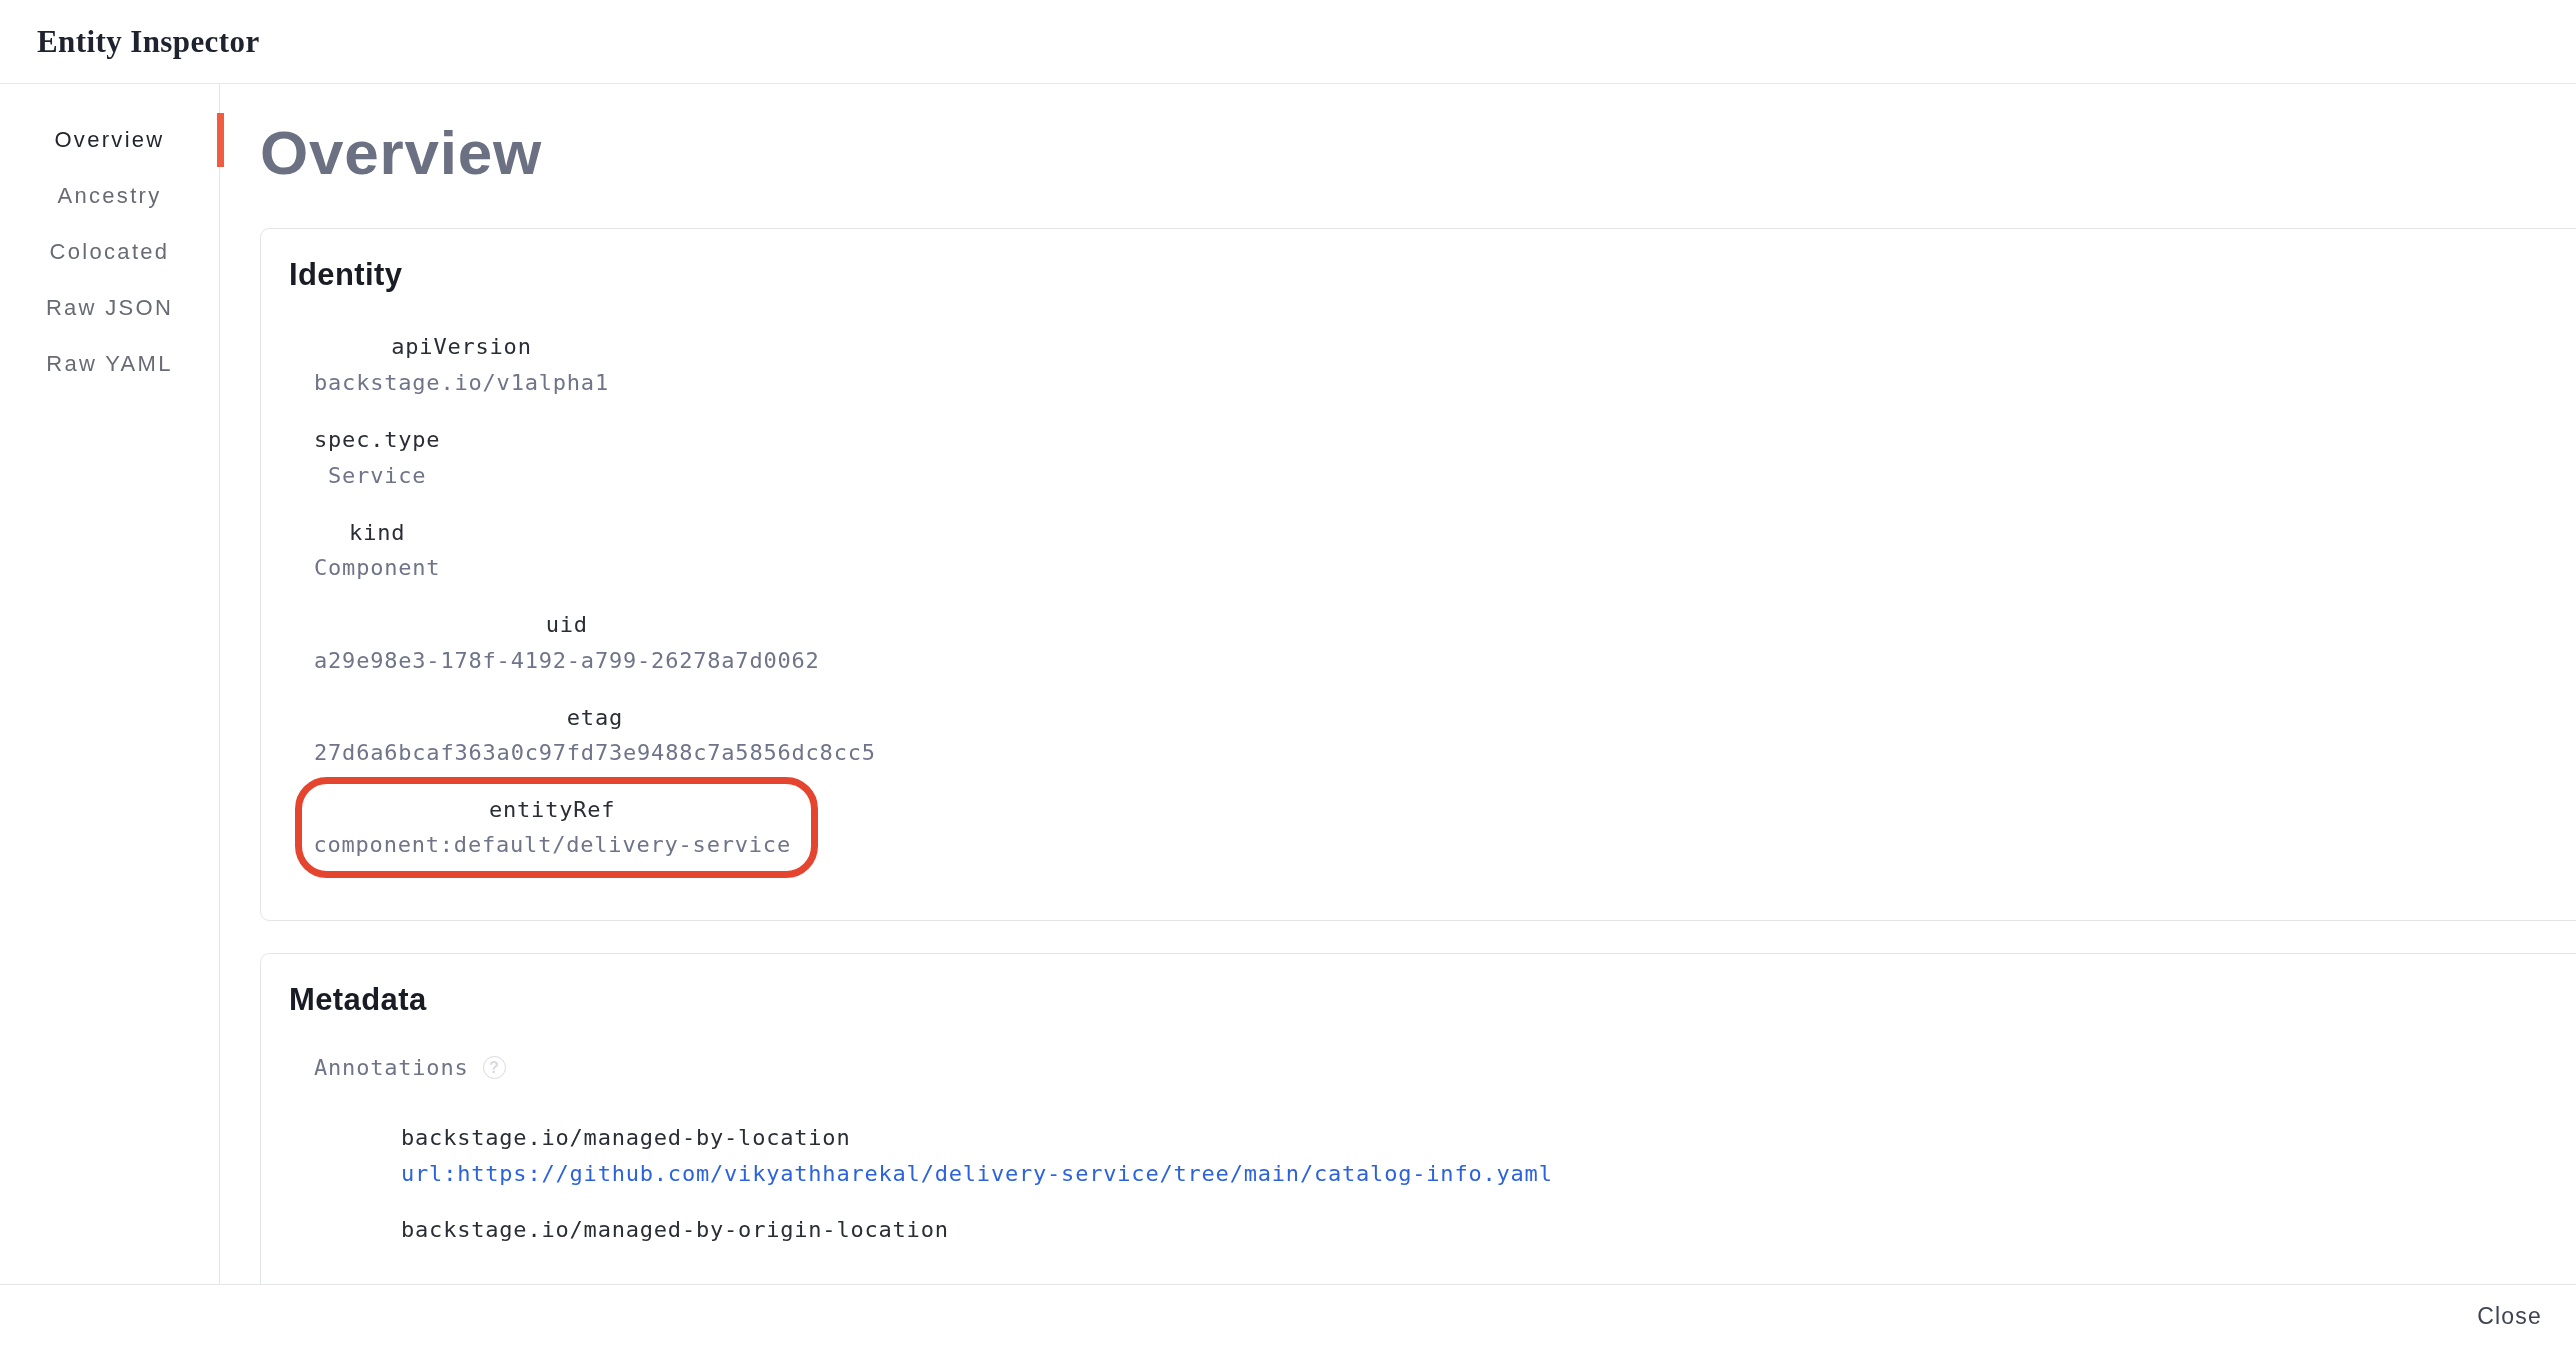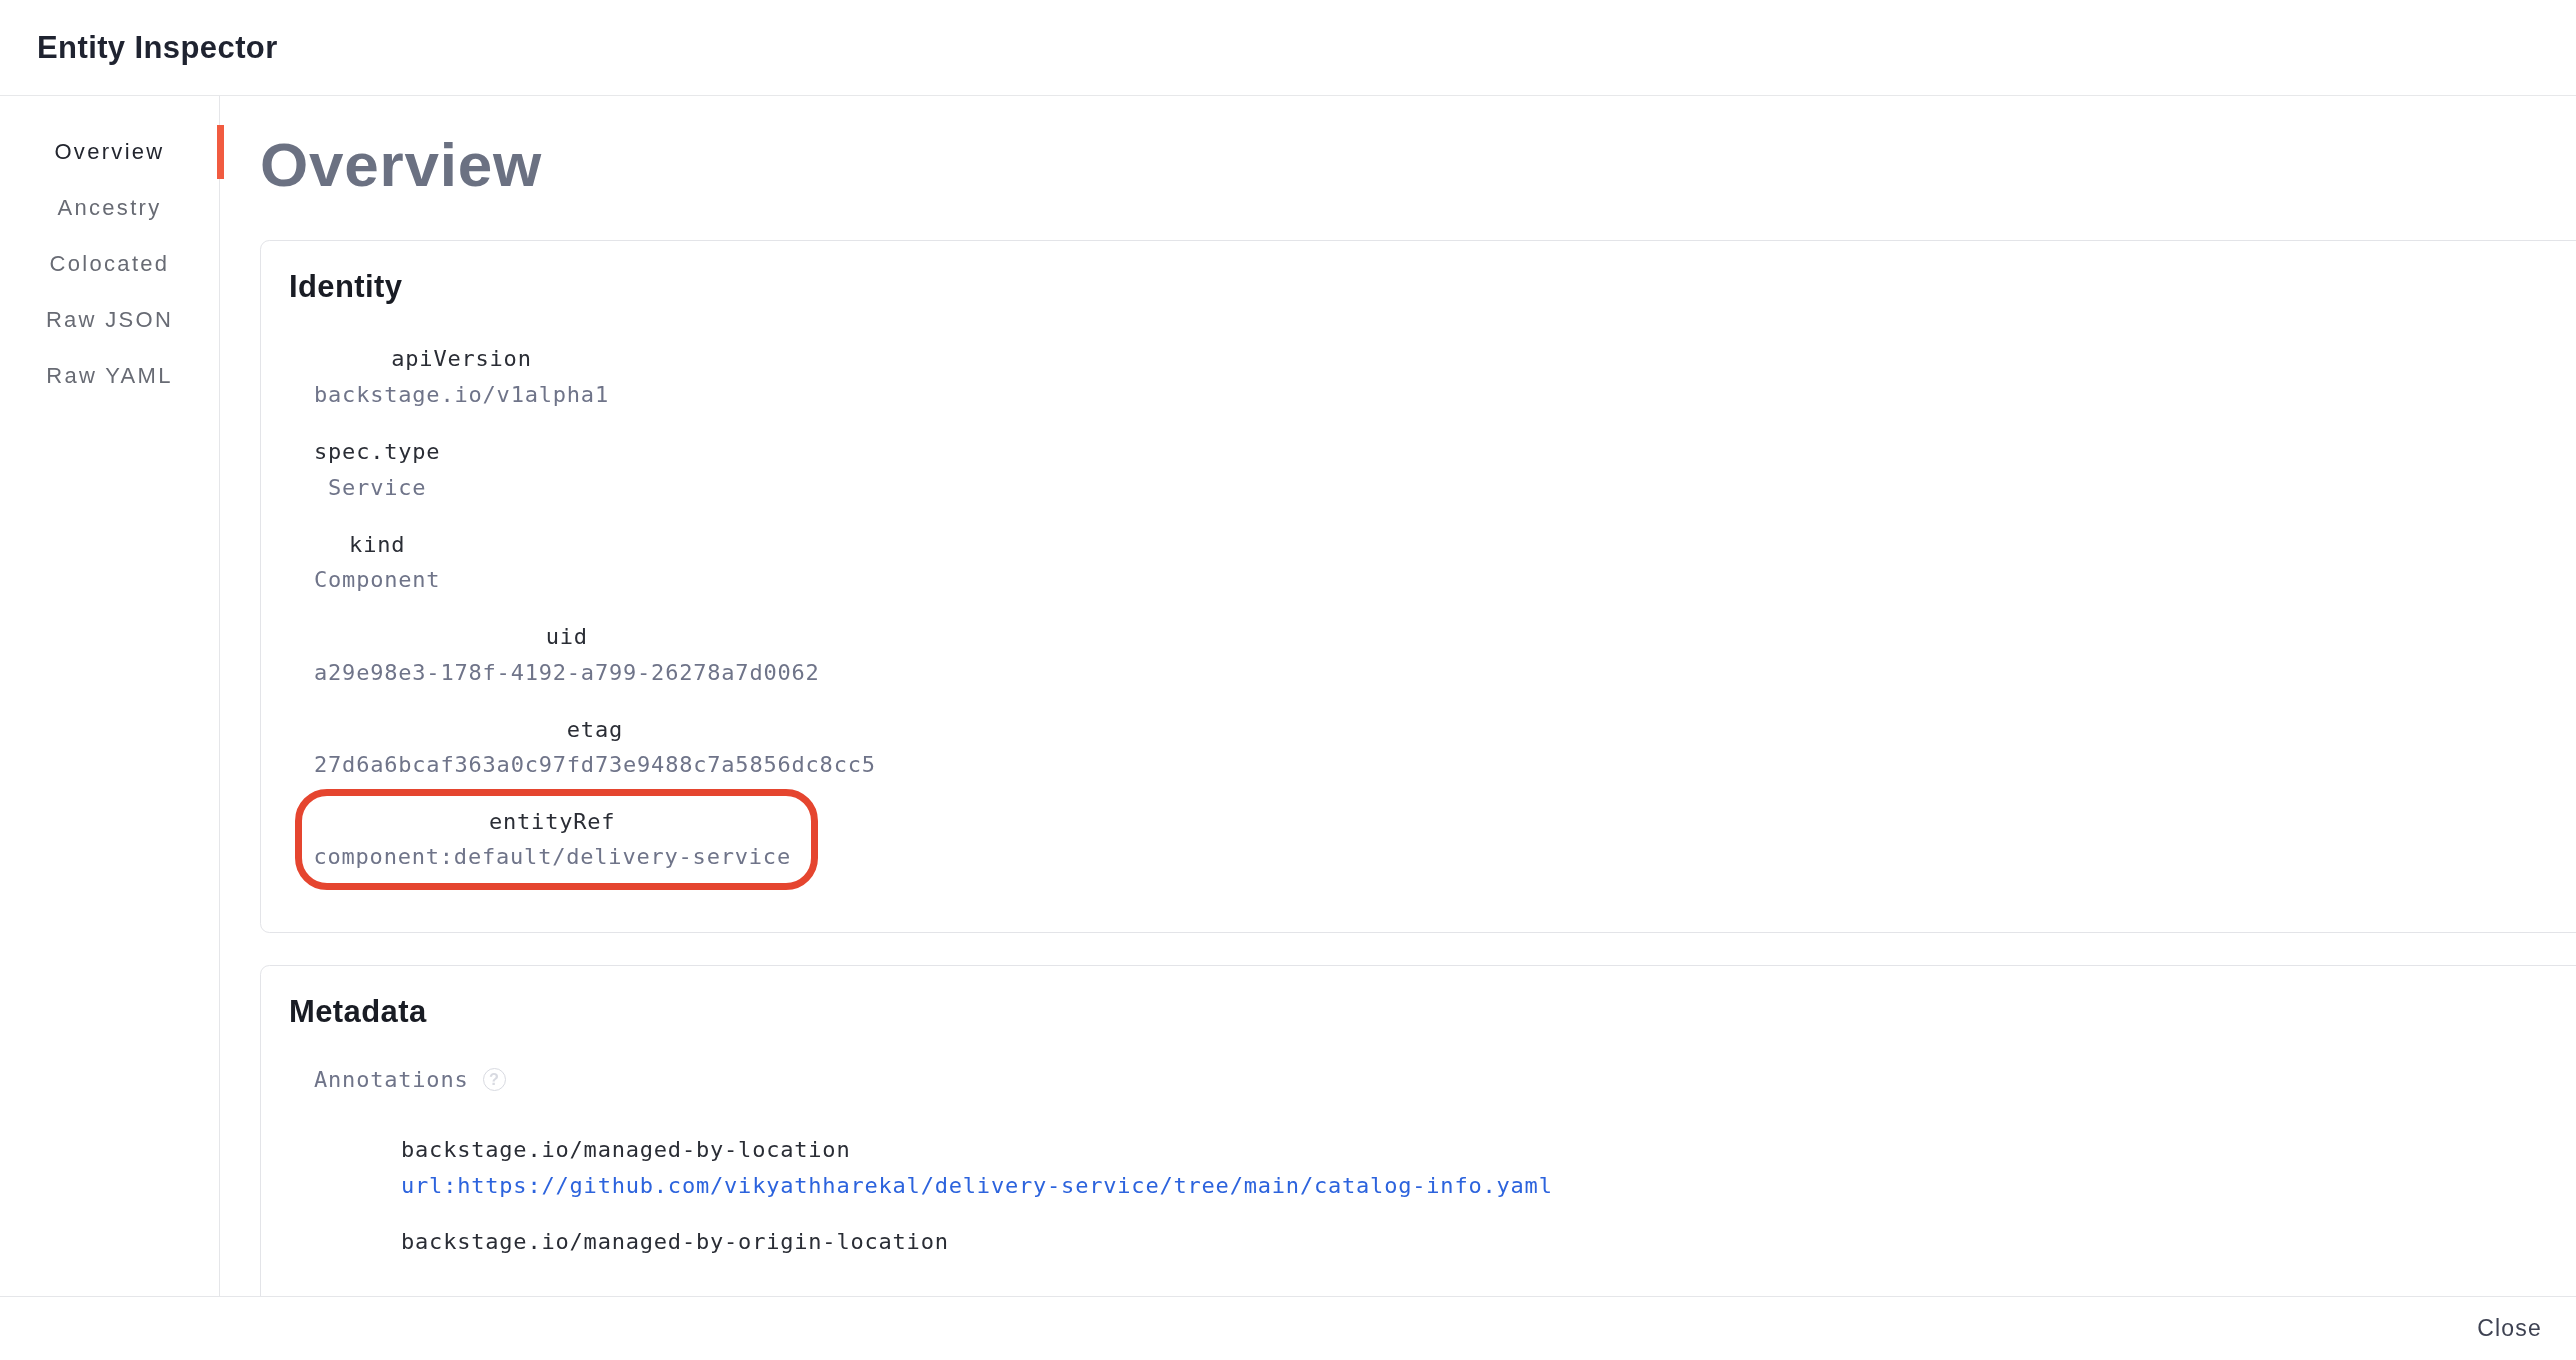--- a/index.html
+++ b/index.html
@@ -1,21 +1,21 @@
 <!DOCTYPE html>
 <html style="font-size:12.4px"><head>
 <meta charset="utf-8">
 <style>
   * { box-sizing: border-box; margin: 0; padding: 0; }
   html, body { width: 2576px; height: 1361px; overflow: hidden; background: #ffffff;
     font-family: "Liberation Sans", sans-serif; }
 
   
-  .dialog-header { height: 96px; display: flex; align-items: center; padding-left: 37px;
-    border-bottom: 1.5px solid #e7e8ea; }
+  .dialog-header { height: 84px; display: flex; align-items: center; padding-left: 37px;
+    border-bottom: 1.5px solid #e7e8ea; font-family: Liberation Serif, serif; }
   .dialog-title { font-size: 31px; font-weight: 700; color: #1f2330; letter-spacing: 0.4px; }
 
   
   .body-row { display: flex; height: 1200px; overflow: hidden; }
 
   
   .sidebar { width: 220px; min-width: 220px; border-right: 1.5px solid #e5e6e9; padding-top: 28px; }
   .tab { position: relative; height: 56px; display: flex; align-items: center; justify-content: center;
     font-size: 22px; letter-spacing: 2.3px; color: #686b74; cursor: pointer; }
   .tab.active { color: #23262f; font-weight: 500; }

